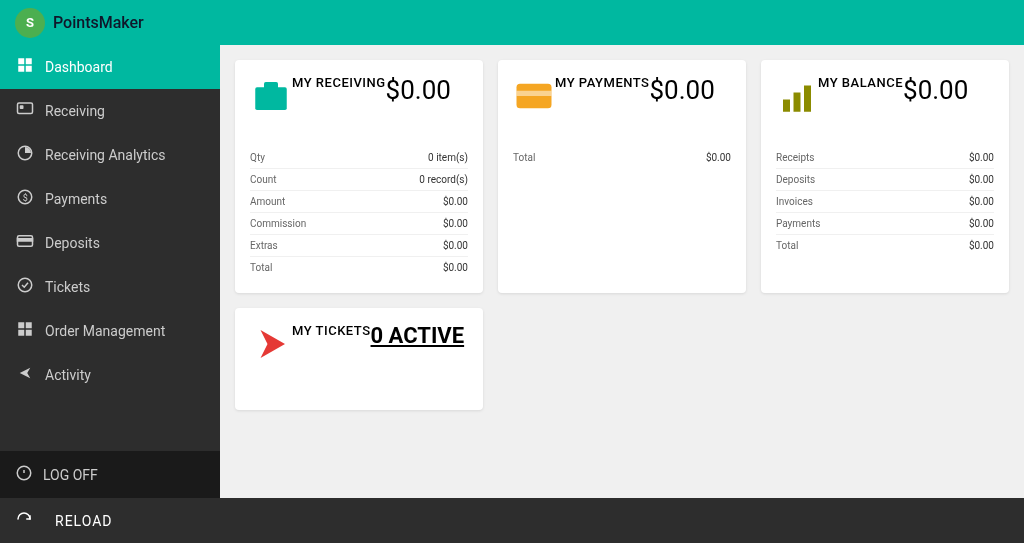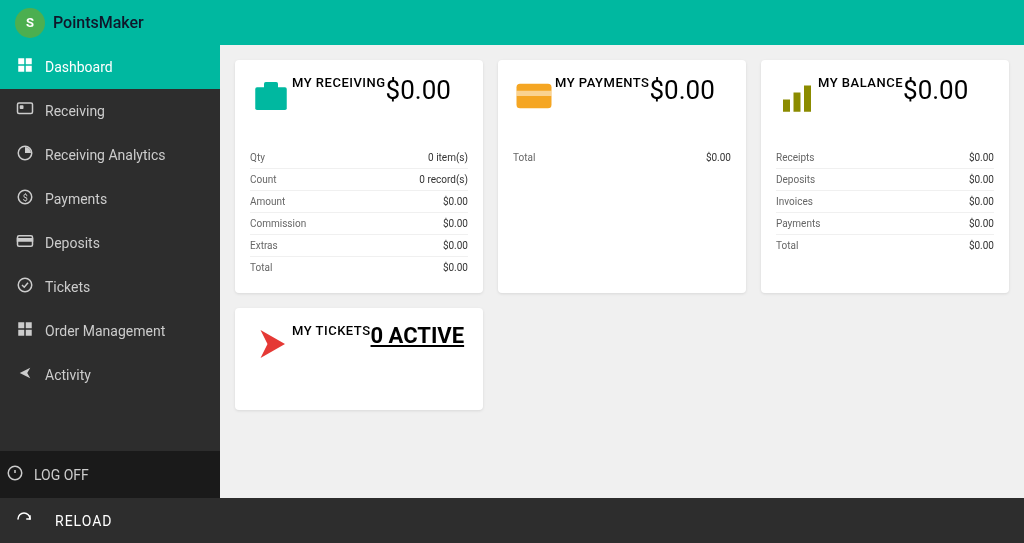--- a/index.html
+++ b/index.html
@@ -56,21 +56,21 @@
     }
     .sidebar-item.active {
       background: #00b8a0;
       color: white;
     }
     .sidebar-item .icon {
       width: 20px; text-align: center; font-size: 16px; flex-shrink: 0;
     }
     .sidebar-footer {
       background: #1a1a1a;
-      padding: 13px 6px;
+      padding: 13px 15px;
       display: flex;
       align-items: center;
       gap: 10px;
       color: #cccccc;
       cursor: pointer;
       font-size: 14px;
     }
 
     
     .content {

